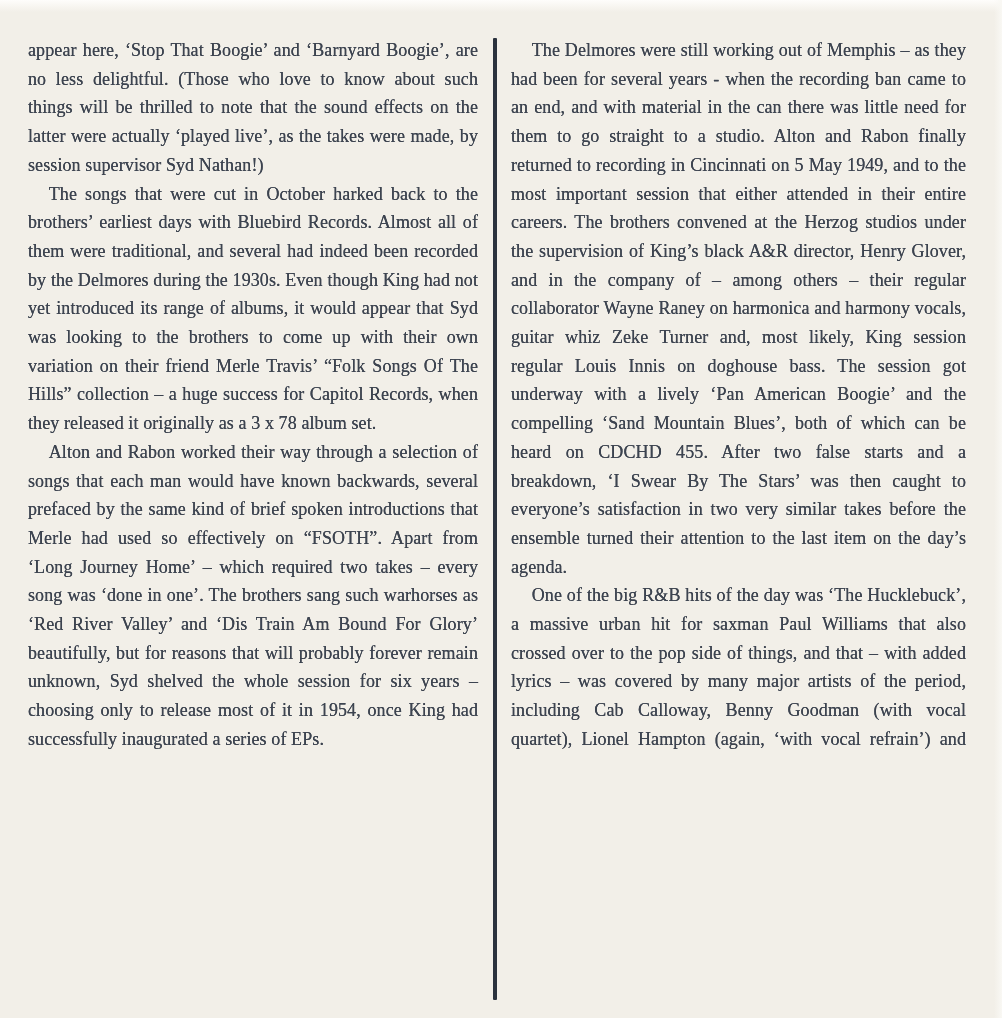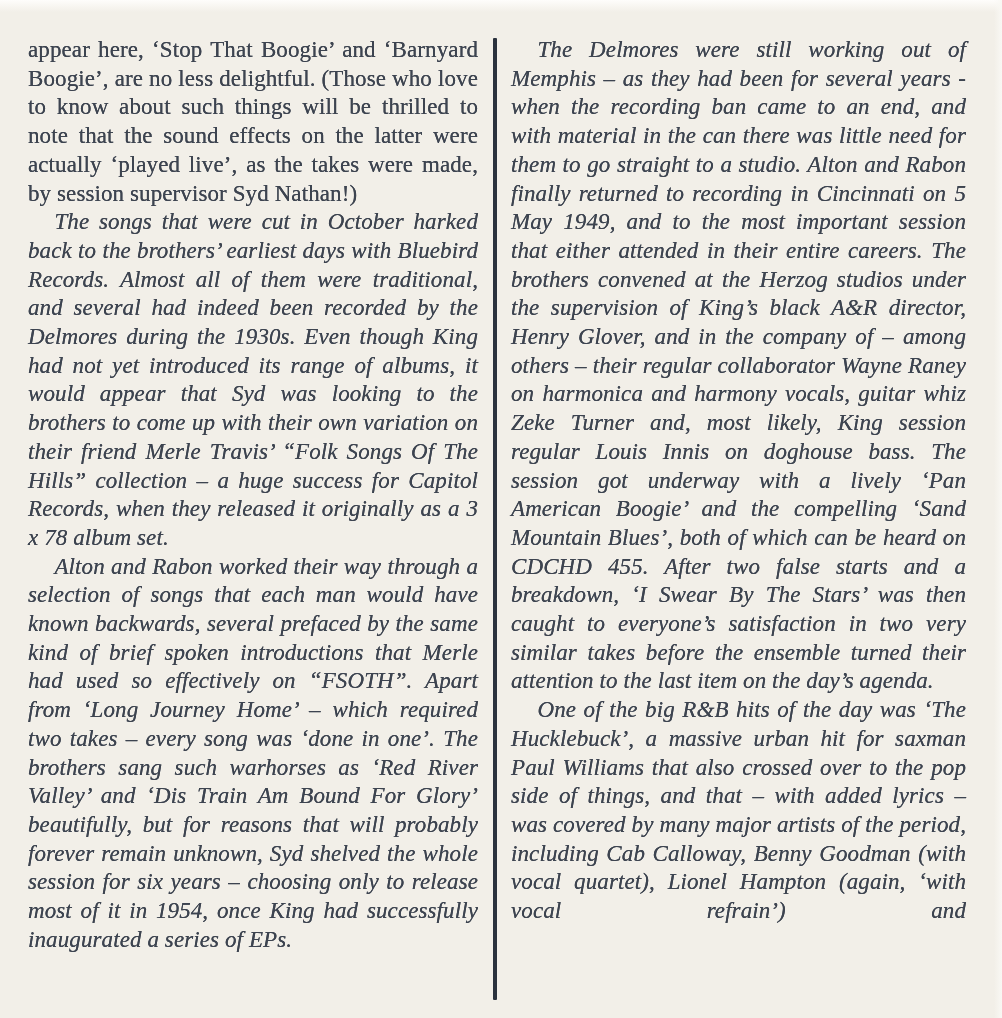--- a/index.html
+++ b/index.html
@@ -31,21 +31,21 @@
   }
   .columns {
     position: absolute;
     top: 36px;
     left: 28px;
     display: flex;
     align-items: flex-start;
   }
   .column {
     color: var(--ink, #3d4450);
-    font-size: 23px;
+    font-size: 18px;
     line-height: 28.7px;
     text-align: justify;
     text-justify: inter-word;
     
     text-shadow: 0 0 0.5px currentColor;
     letter-spacing: 0.1px;
   }
   .column.left  { width: 450px; }
   .column.right { width: 455px; }
   .divider {
@@ -54,21 +54,20 @@
     margin: 2px 14px 0 15px;
     background: var(--rule, #2b323d);
     border-radius: 1px;
     flex: none;
   }
   .para {
     margin: 0;
   }
   .para.indent {
     text-indent: 1.15em;
-    font-style: italic;
   }
   .para.justify-last {
     text-align-last: justify;
   }
 </style>
 </head>
 <body>
 
 <div>
   <div class="scan-edge-top"></div>

